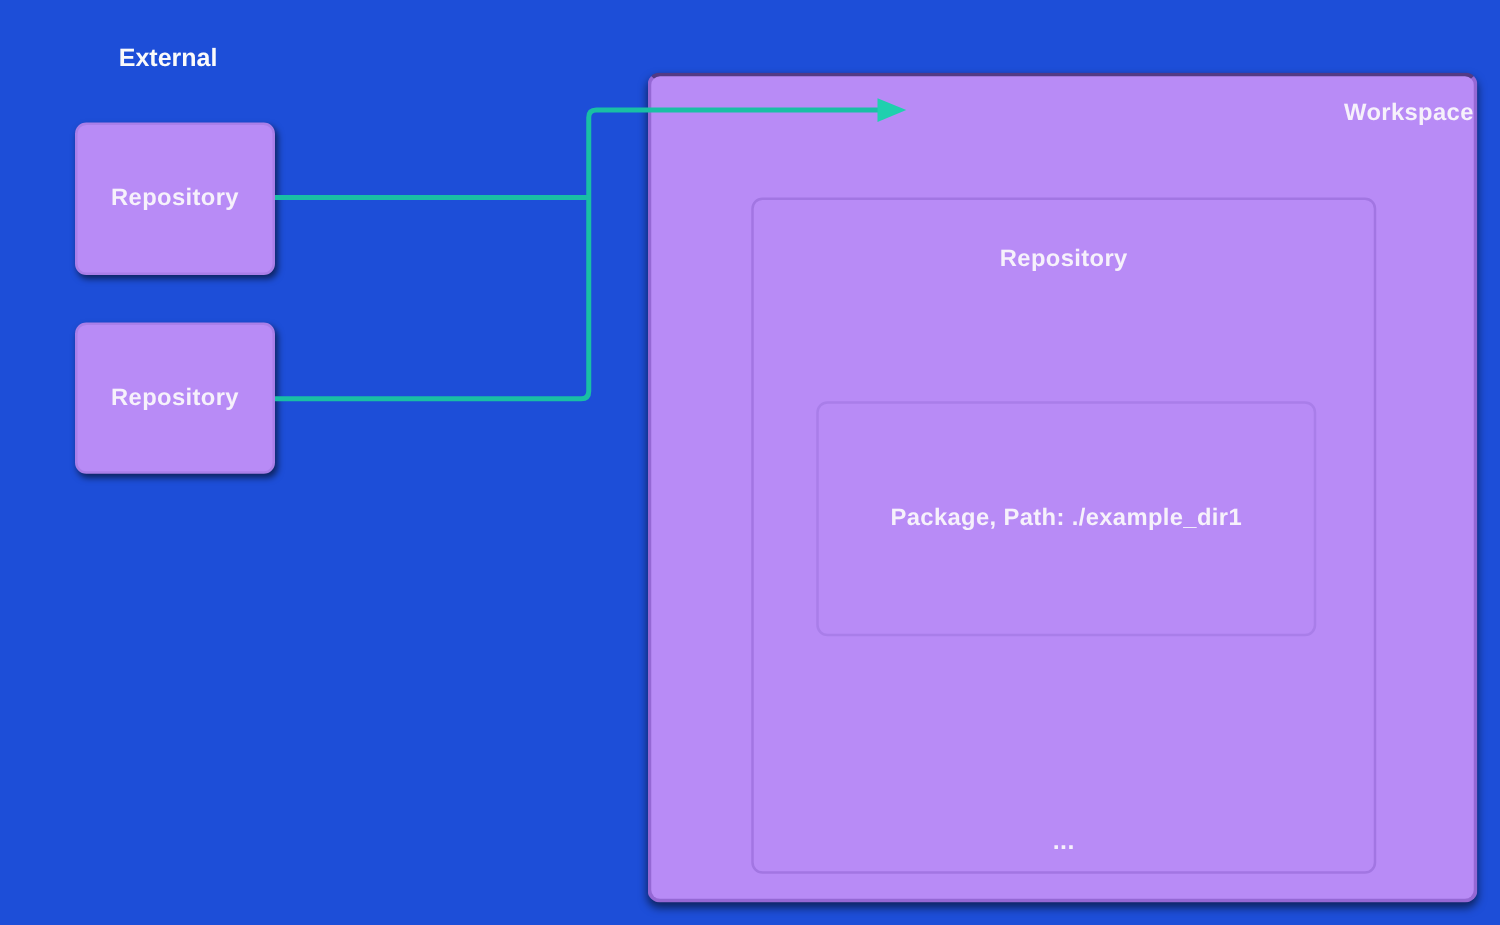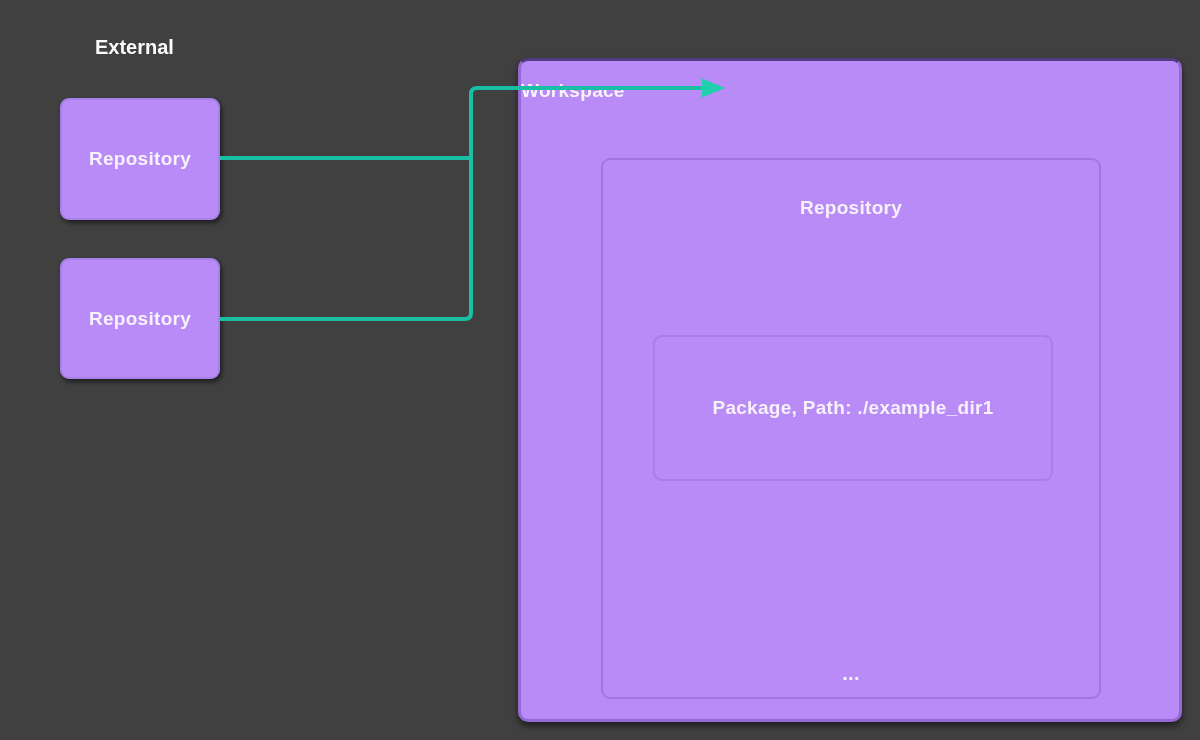--- a/index.html
+++ b/index.html
@@ -9,21 +9,21 @@
     height: 740px;
     background: #1f1f1f;
     font-family: "Liberation Sans", sans-serif;
     overflow: hidden;
   }
 
   .canvas {
     position: relative;
     width: 1200px;
     height: 740px;
-    background: #404040;
+    background: #1d4ed8;
   }
 
   .diagram-text {
     color: #f6f1fb;
     font-weight: bold;
     font-size: 19px;
     letter-spacing: 0.3px;
   }
 
   .group-label {
@@ -60,21 +60,21 @@
     border-top-color: #533a85;
     border-radius: 10px;
     box-shadow: 0 4px 7px rgba(0,0,0,0.55);
   }
 
   .workspace-title {
     position: absolute;
     top: 19px;
     left: 0;
     width: 100%;
-    text-align: left;
+    text-align: right;
   }
 
   .inner-repo {
     position: absolute;
     left: 80px;
     top: 97px;
     width: 500px;
     height: 541px;
     border: 2px solid #a276e2;
     border-radius: 9px;
@@ -93,21 +93,21 @@
     position: absolute;
     left: 50px;
     width: 400px;
     border: 2px solid #a97ee9;
     border-radius: 9px;
     display: flex;
     align-items: center;
     justify-content: center;
   }
 
-  .package-1 { top: 175px; height: 146px; }
+  .package-1 { top: 161px; height: 188px; }
   .package-2 { top: 324px; height: 155px; }
 
   .ellipsis {
     position: absolute;
     bottom: 12px;
     left: 0;
     width: 100%;
     text-align: center;
     font-size: 20px;
   }

